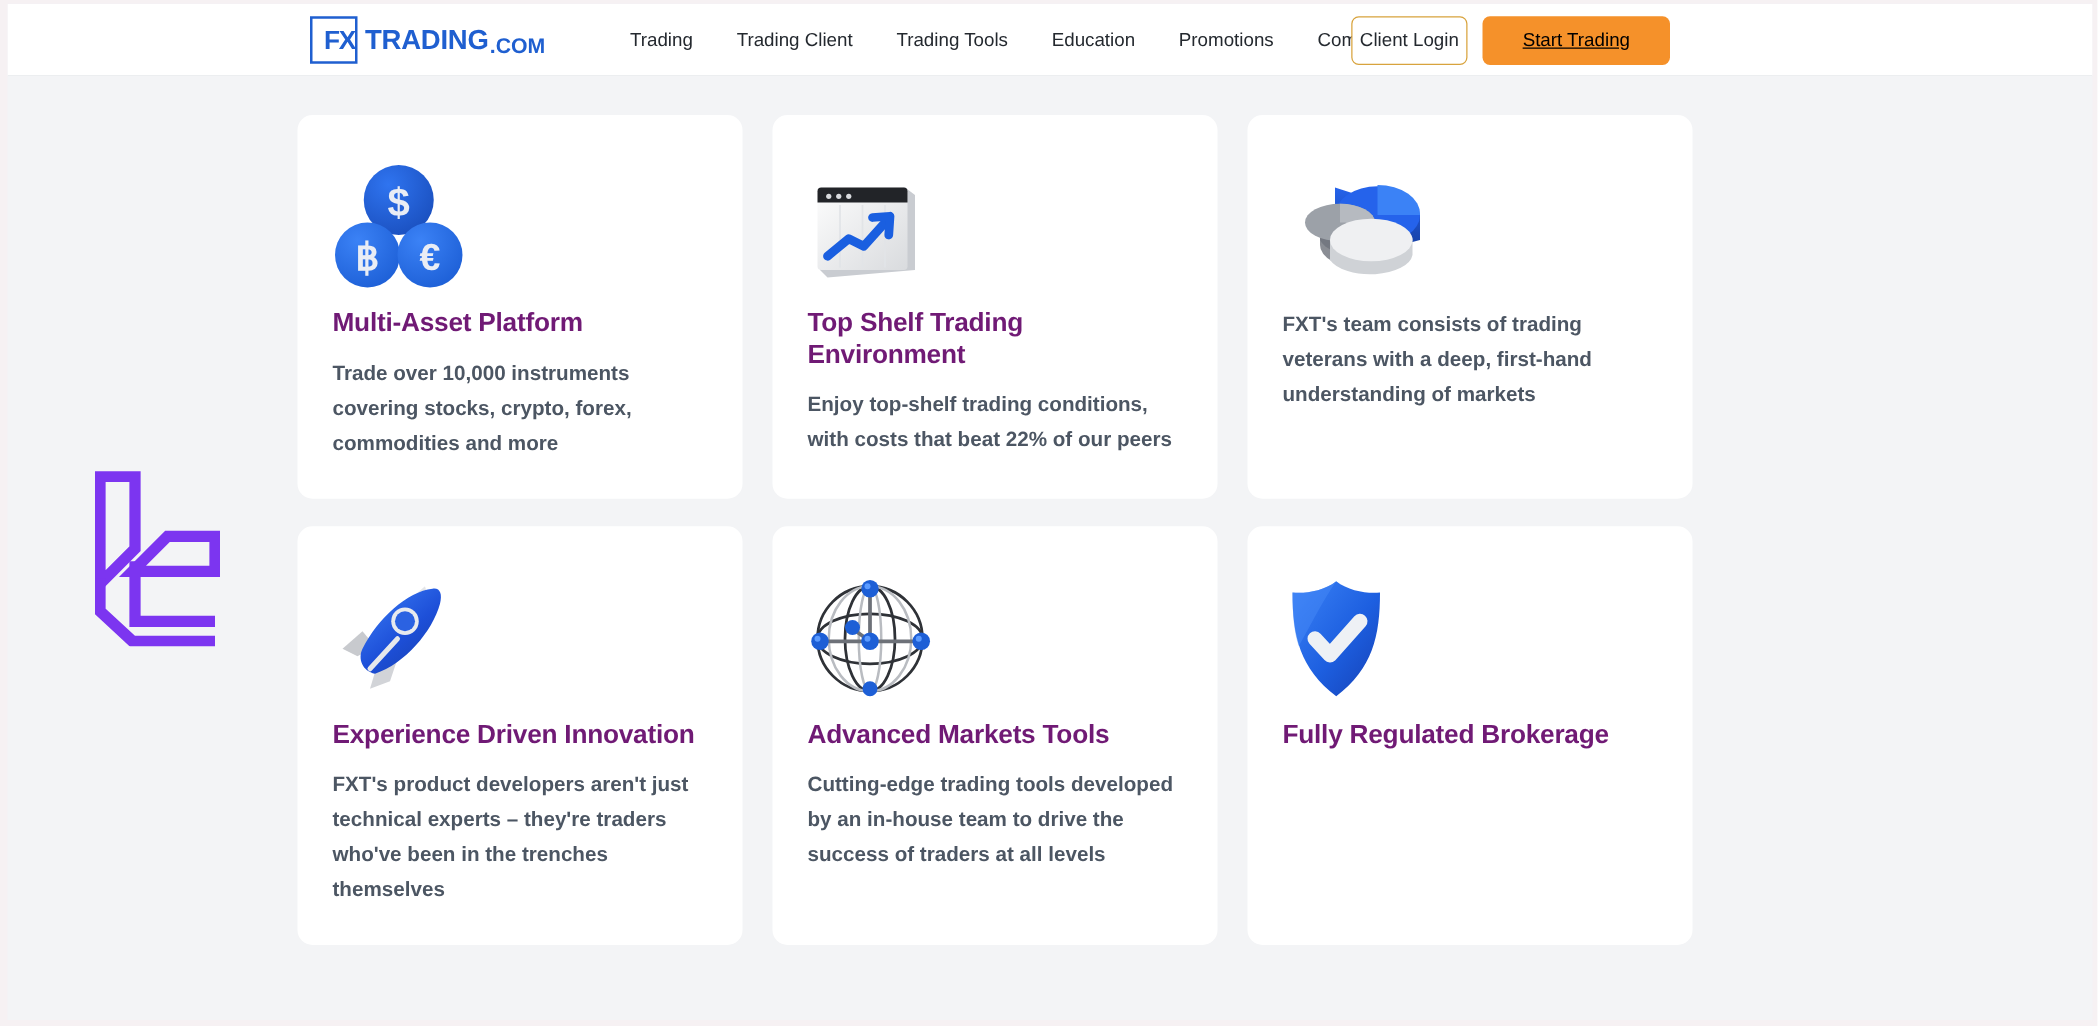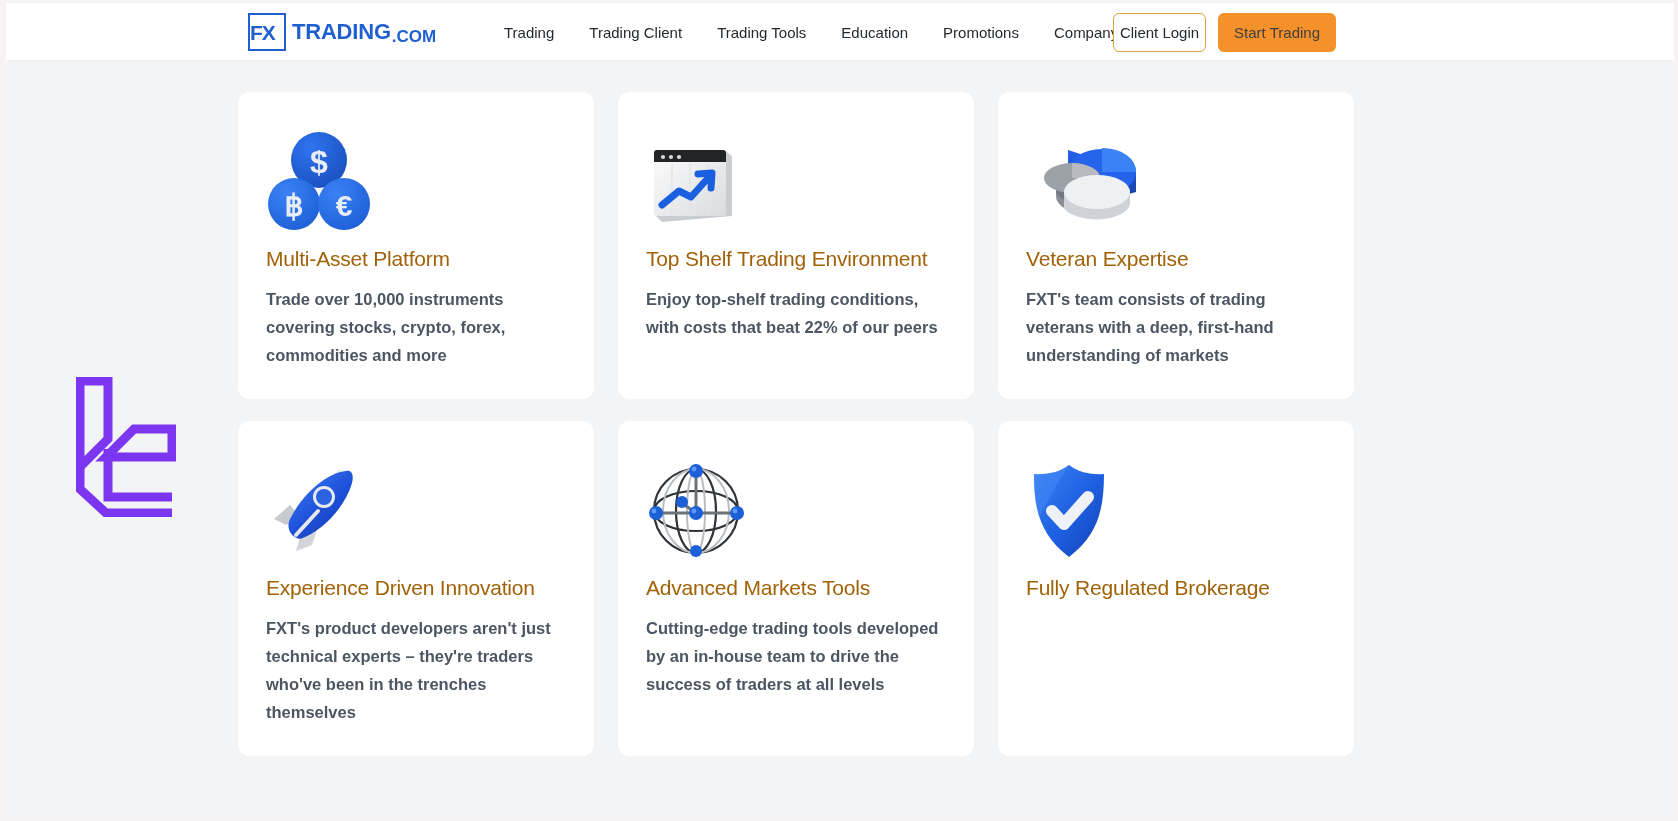--- a/index.html
+++ b/index.html
@@ -50,21 +50,21 @@
     align-items: center;
     height: 38px;
   }
 
   .brand-mark {
     width: 38px;
     height: 38px;
     border: 2px solid #1f5fd0;
     display: flex;
     align-items: center;
-    justify-content: flex-start;
+    justify-content: flex-end;
   }
 
   .brand-mark-text {
     font-size: 21px;
     font-weight: 700;
     color: #1f5fd0;
     letter-spacing: -1px;
     line-height: 1;
   }
 
@@ -124,27 +124,28 @@
     border-radius: 6px;
     padding: 10px 6px;
     cursor: pointer;
     white-space: nowrap;
     font-family: "Liberation Sans", sans-serif;
   }
 
   .btn-start {
     border: none;
     background: #f5912a;
-    color: #404040;
+    color: #000000;
     font-size: 15px;
     border-radius: 6px;
-    padding: 11px 16px;
+    padding: 11px 32px;
     cursor: pointer;
     white-space: nowrap;
     font-family: "Liberation Sans", sans-serif;
+    text-decoration: underline;
   }
 
   
   .content {
     position: relative;
     width: 100%;
     height: 755px;
     background: #f3f4f6;
   }
 
@@ -175,22 +176,22 @@
 
   .card-icon {
     height: 108px;
     display: flex;
     align-items: center;
     margin-bottom: 10px;
   }
 
   .card-title {
     font-size: 21px;
-    font-weight: 400;
-    color: #a16207;
+    font-weight: 700;
+    color: #701a75;
     letter-spacing: -0.2px;
     margin-bottom: 14px;
     line-height: 1.2;
   }
 
   .card-body {
     font-size: 16.5px;
     color: #4c5663;
     line-height: 28px;
     font-weight: bold;
@@ -307,21 +308,20 @@
               <path d="M42 16 L42 36 A46 26 0 0 0 110 58 L110 38 Z" fill="url(#blueSide)"></path>
               <ellipse cx="76" cy="38" rx="34" ry="23" fill="#2563eb"></ellipse>
               <path d="M76 38 L76 14 A34 23 0 0 1 110 38 Z" fill="#3b82f6"></path>
               <path d="M30 44 L30 58 A30 16 0 0 0 62 70 L62 54 Z" fill="#747881"></path>
               <ellipse cx="46" cy="44" rx="28" ry="15" fill="#9ca1a8"></ellipse>
               <path d="M46 44 L74 44 A28 15 0 0 0 46 29 Z" fill="#b6bac0"></path>
               <path d="M38 58 L38 74 A34 17 0 0 0 104 70 L104 56 Z" fill="#cfd2d6"></path>
               <ellipse cx="71" cy="58" rx="33" ry="17" fill="#eff0f2"></ellipse>
             </svg>
           </div>
-          <div class="card-title">Veteran Expertise</div>
           <div class="card-body">FXT's team consists of trading veterans with a deep, first-hand understanding of markets</div>
         </div>
 
         <div class="card">
           <div class="card-icon">
             <svg width="104" height="100" viewBox="0 0 104 100">
               <defs>
                 <linearGradient id="rk" x1="0.1" y1="0" x2="0.9" y2="1">
                   <stop offset="0%" stop-color="#3b7df6"></stop>
                   <stop offset="55%" stop-color="#1d4fd8"></stop>

